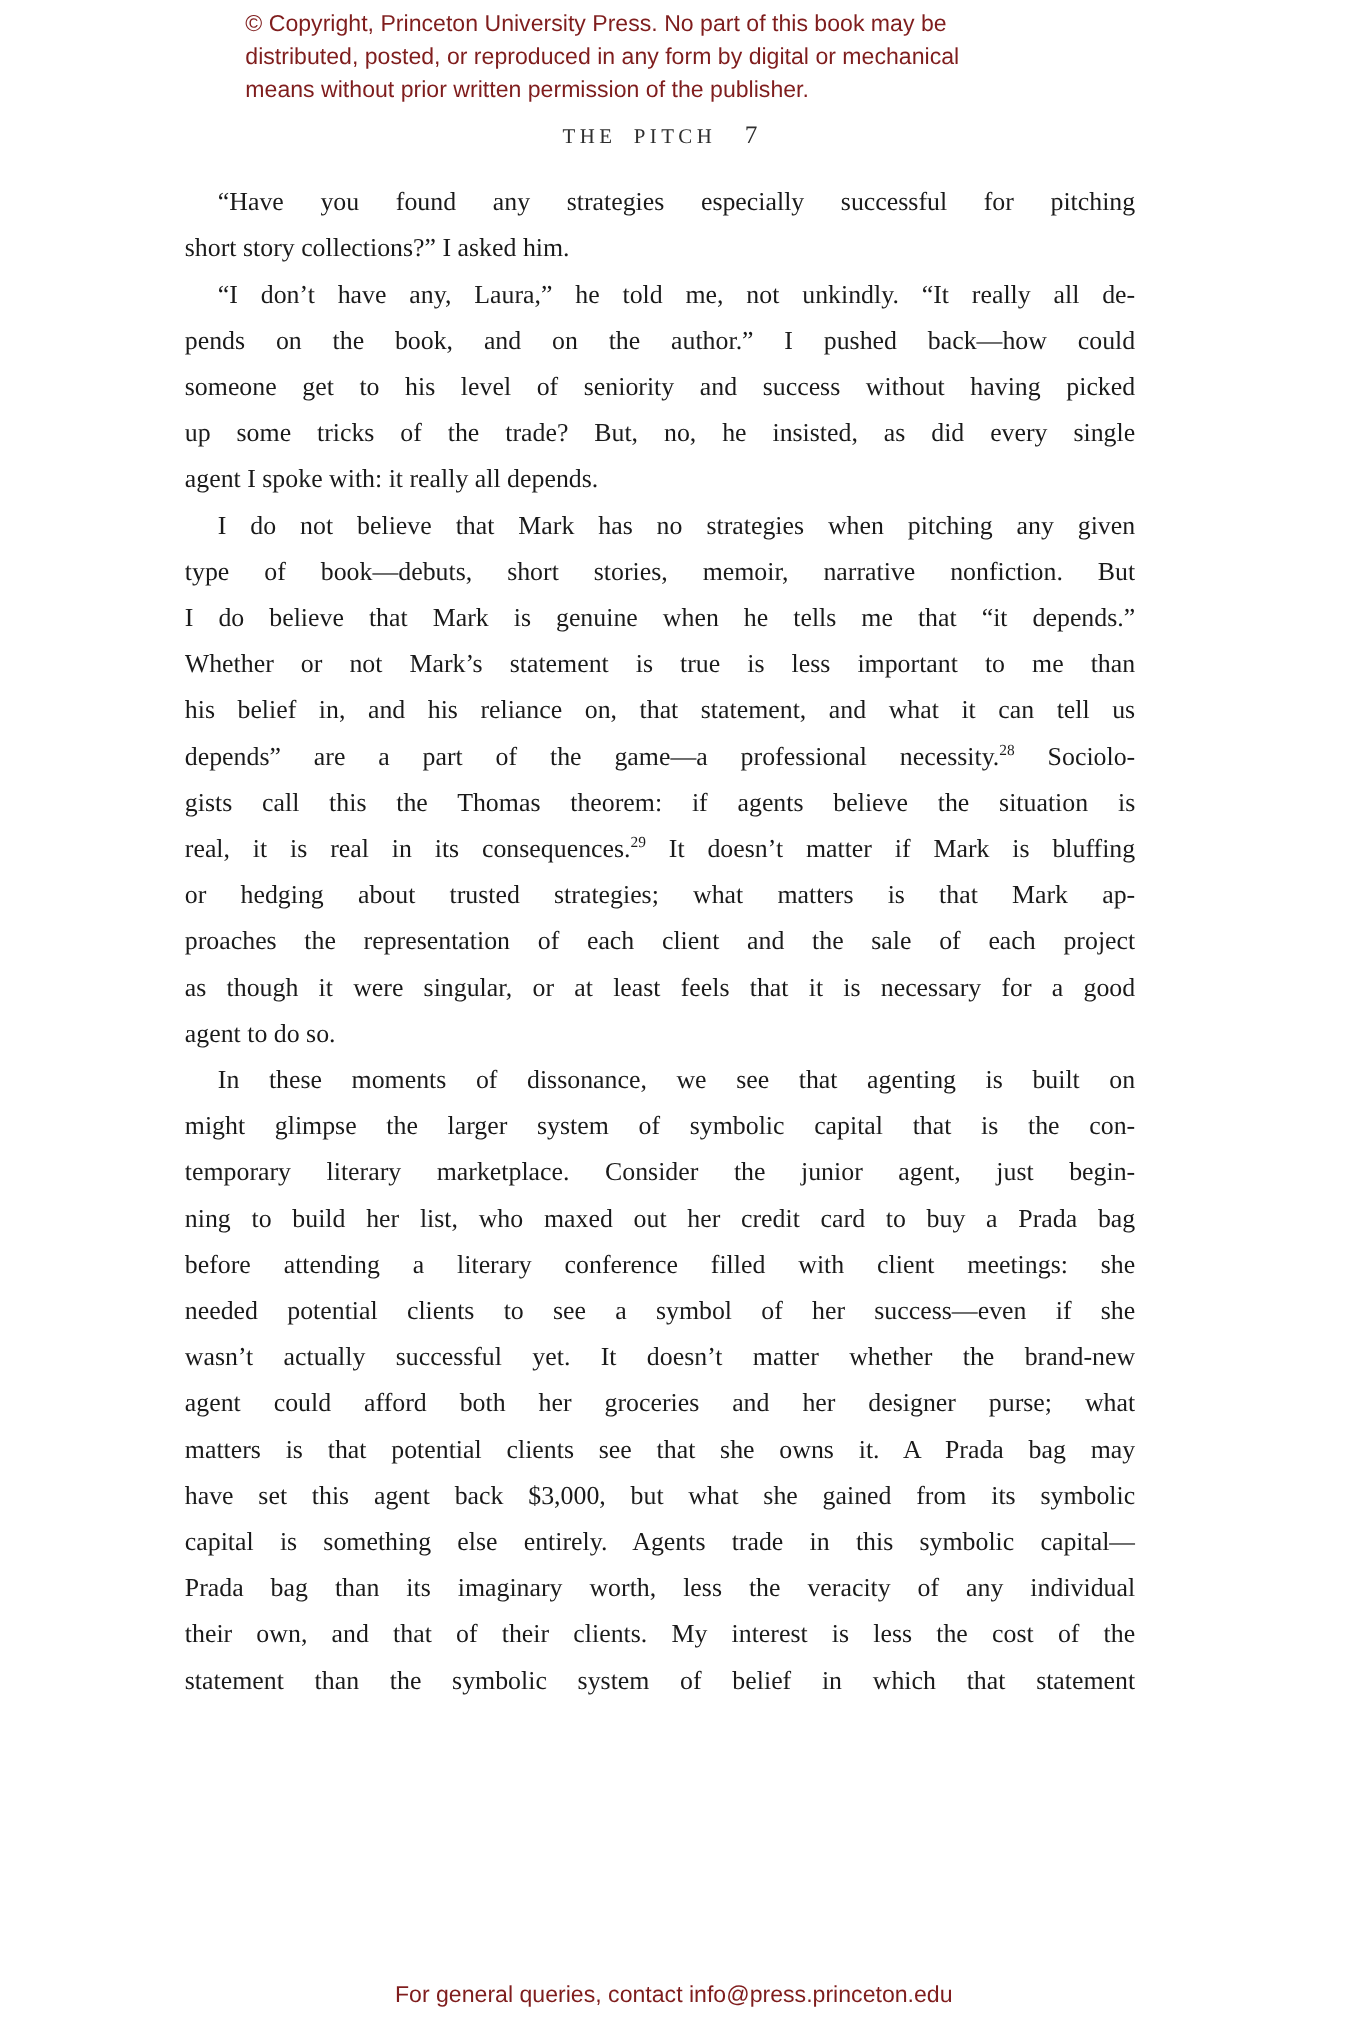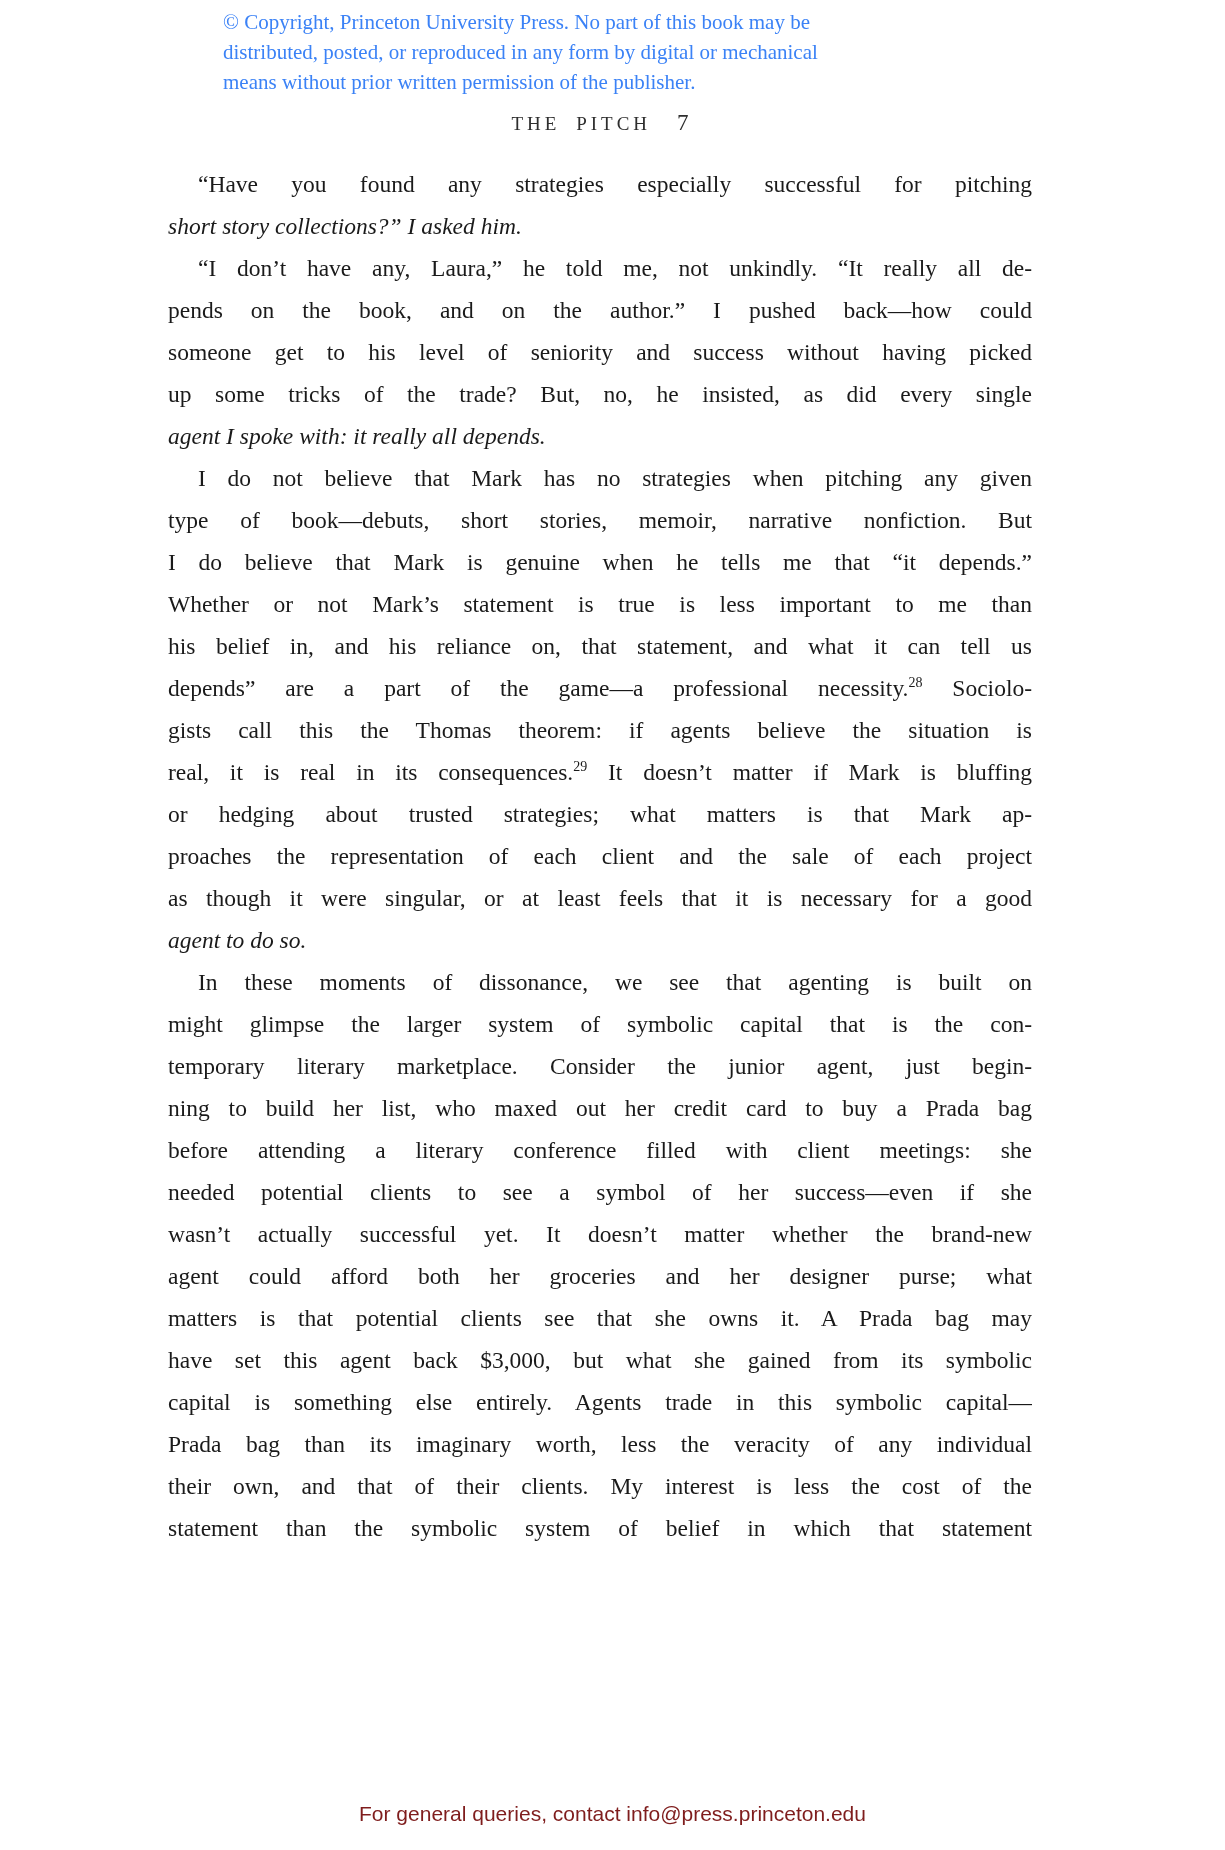--- a/index.html
+++ b/index.html
@@ -9,24 +9,24 @@
     height: 1850px;
     background: #ffffff;
     overflow: hidden;
     font-family: "Liberation Serif", serif;
   }
   
   .copyright {
     position: absolute;
     left: 223px;
     top: 7px;
-    font-family: Liberation Serif, serif;
+    font-family: Liberation Sans, sans-serif;
     font-size: 21px;
     line-height: 30px;
-    color: #3b82f6;
+    color: #7f1d1d;
     white-space: nowrap;
   }
   
   .running-head {
     position: absolute;
     left: 168px;
     top: 110px;
     width: 864px;
     text-align: center;
     color: #2e2e2e;
@@ -58,21 +58,20 @@
     height: 42px;
     line-height: 42px;
     text-align: justify;
     text-align-last: justify;
     overflow: hidden;
     hyphens: none;
   }
   .line.end {
     text-align: left;
     text-align-last: left;
-    font-style: italic;
   }
   .line.indent { padding-left: 30px; }
   .line sup {
     font-size: 14px;
     line-height: 0;
     vertical-align: baseline;
     position: relative;
     top: -9px;
   }
   

